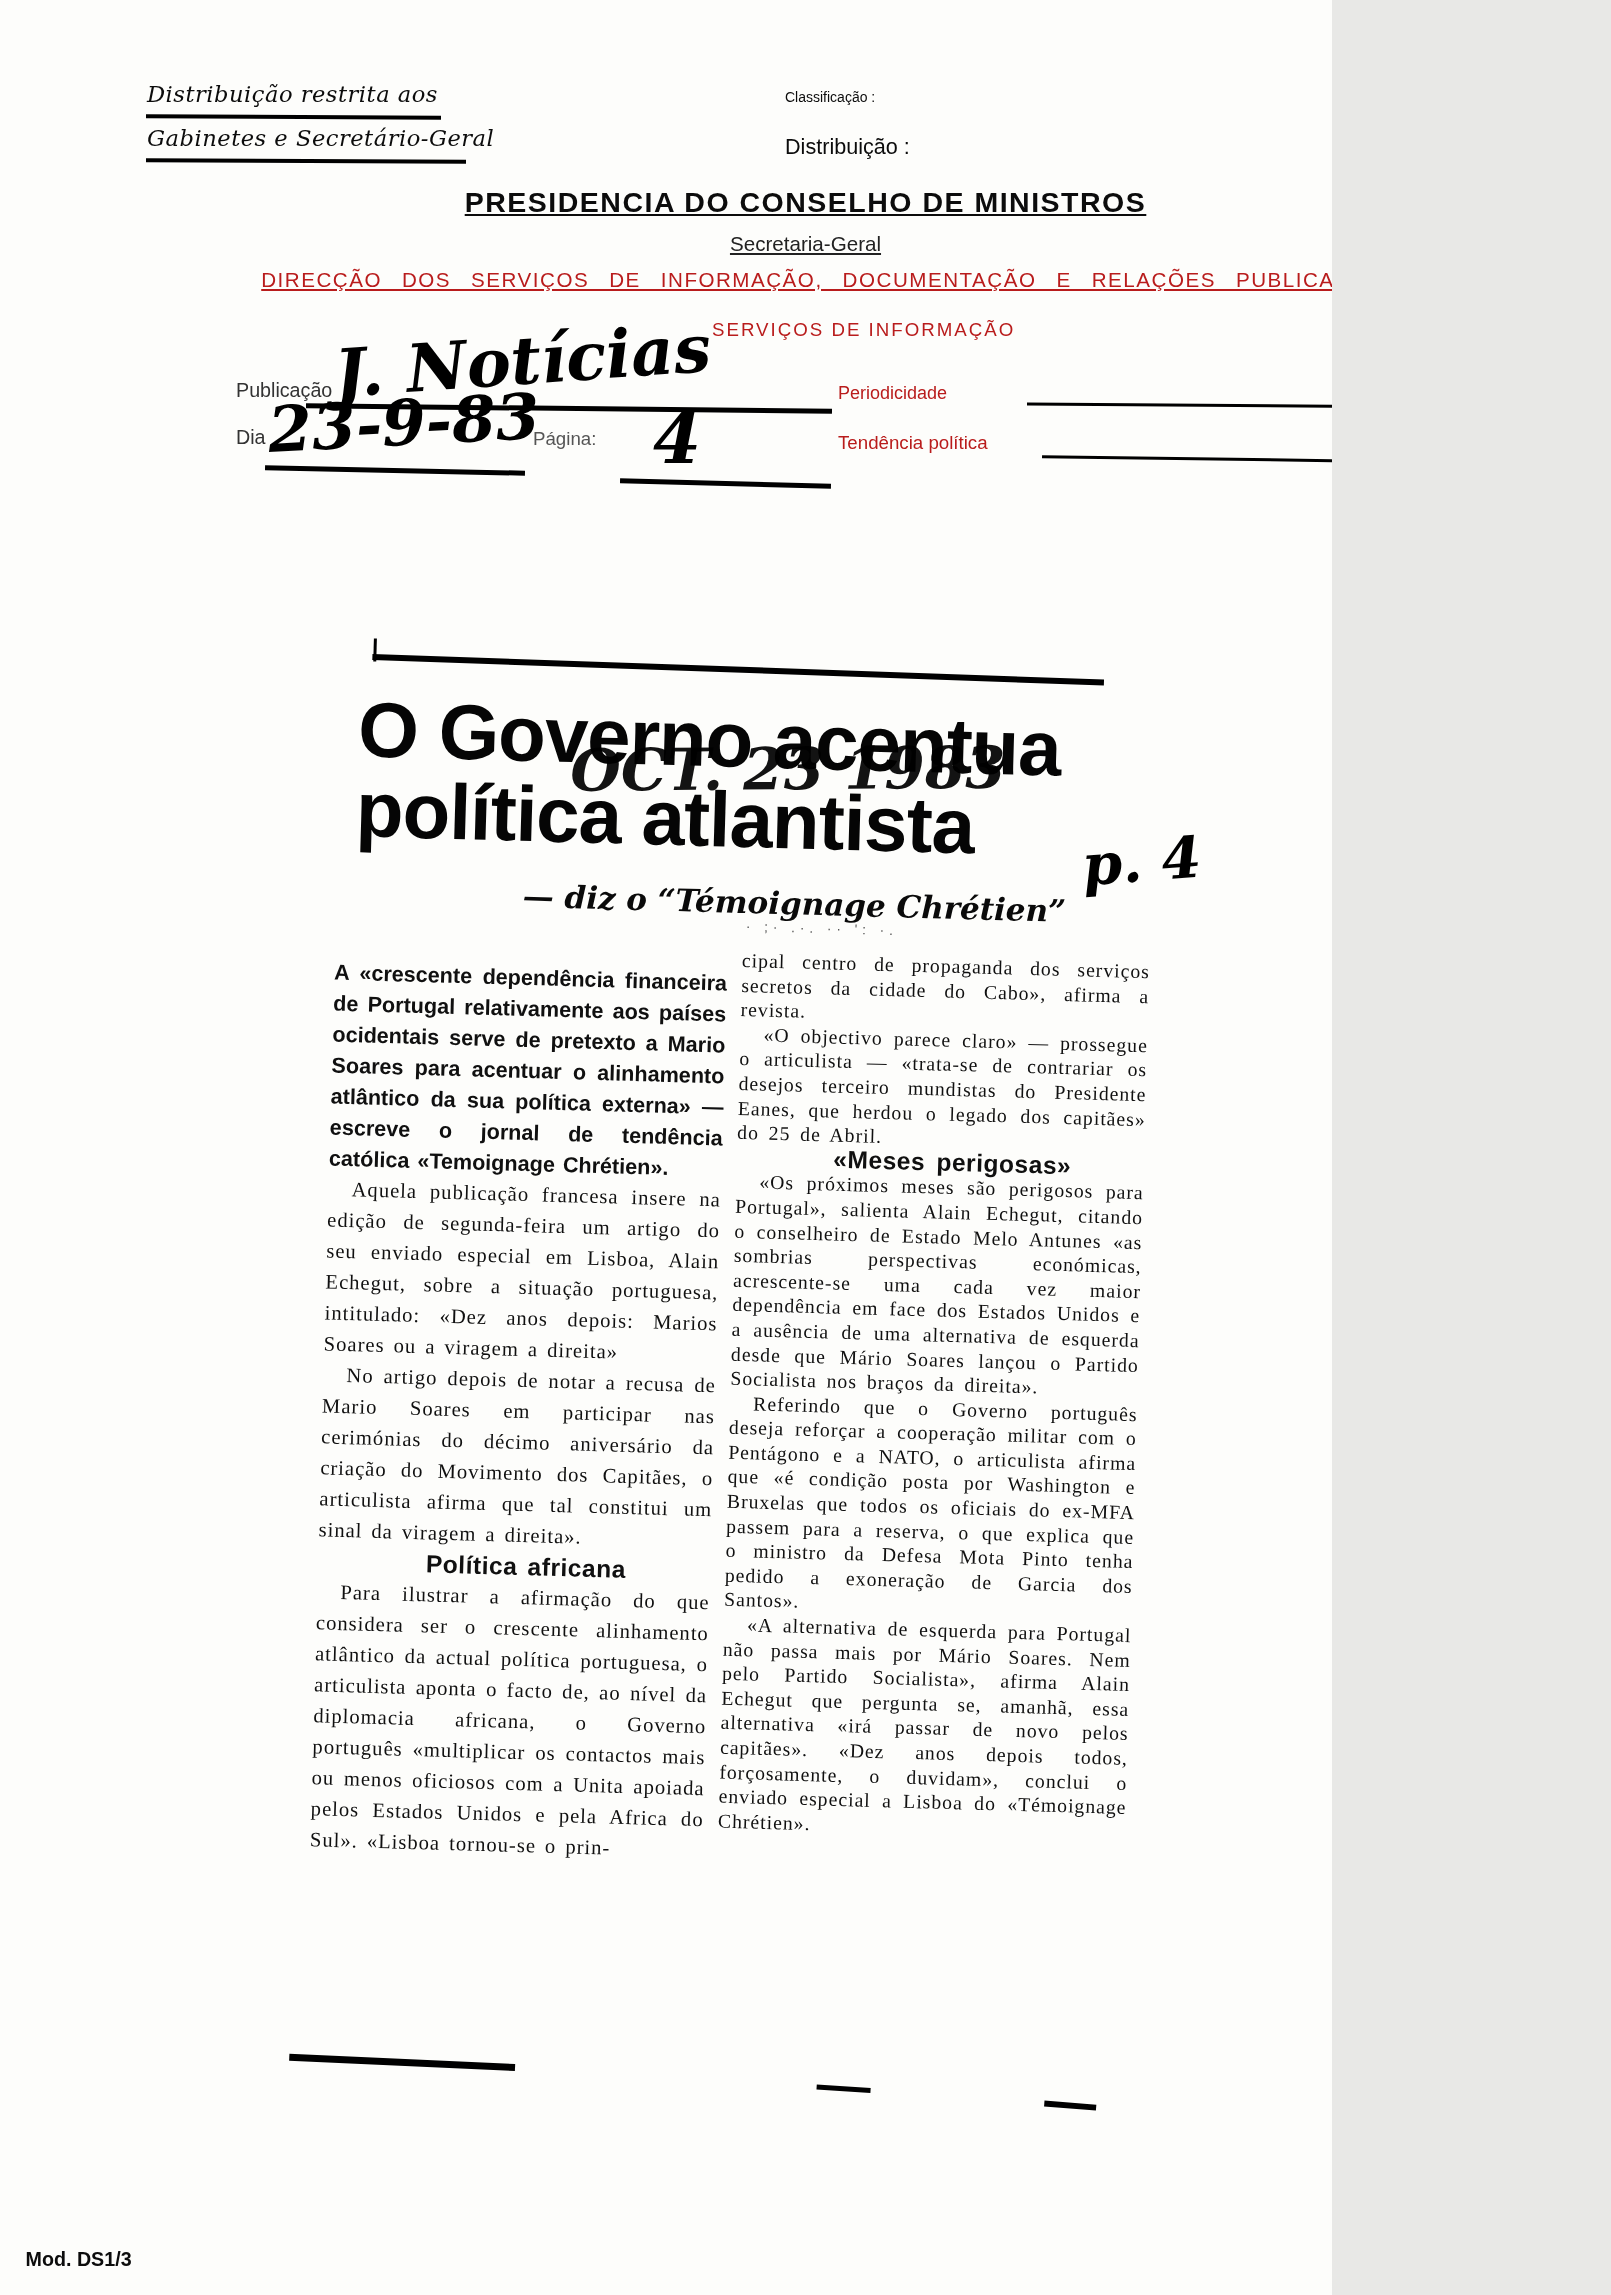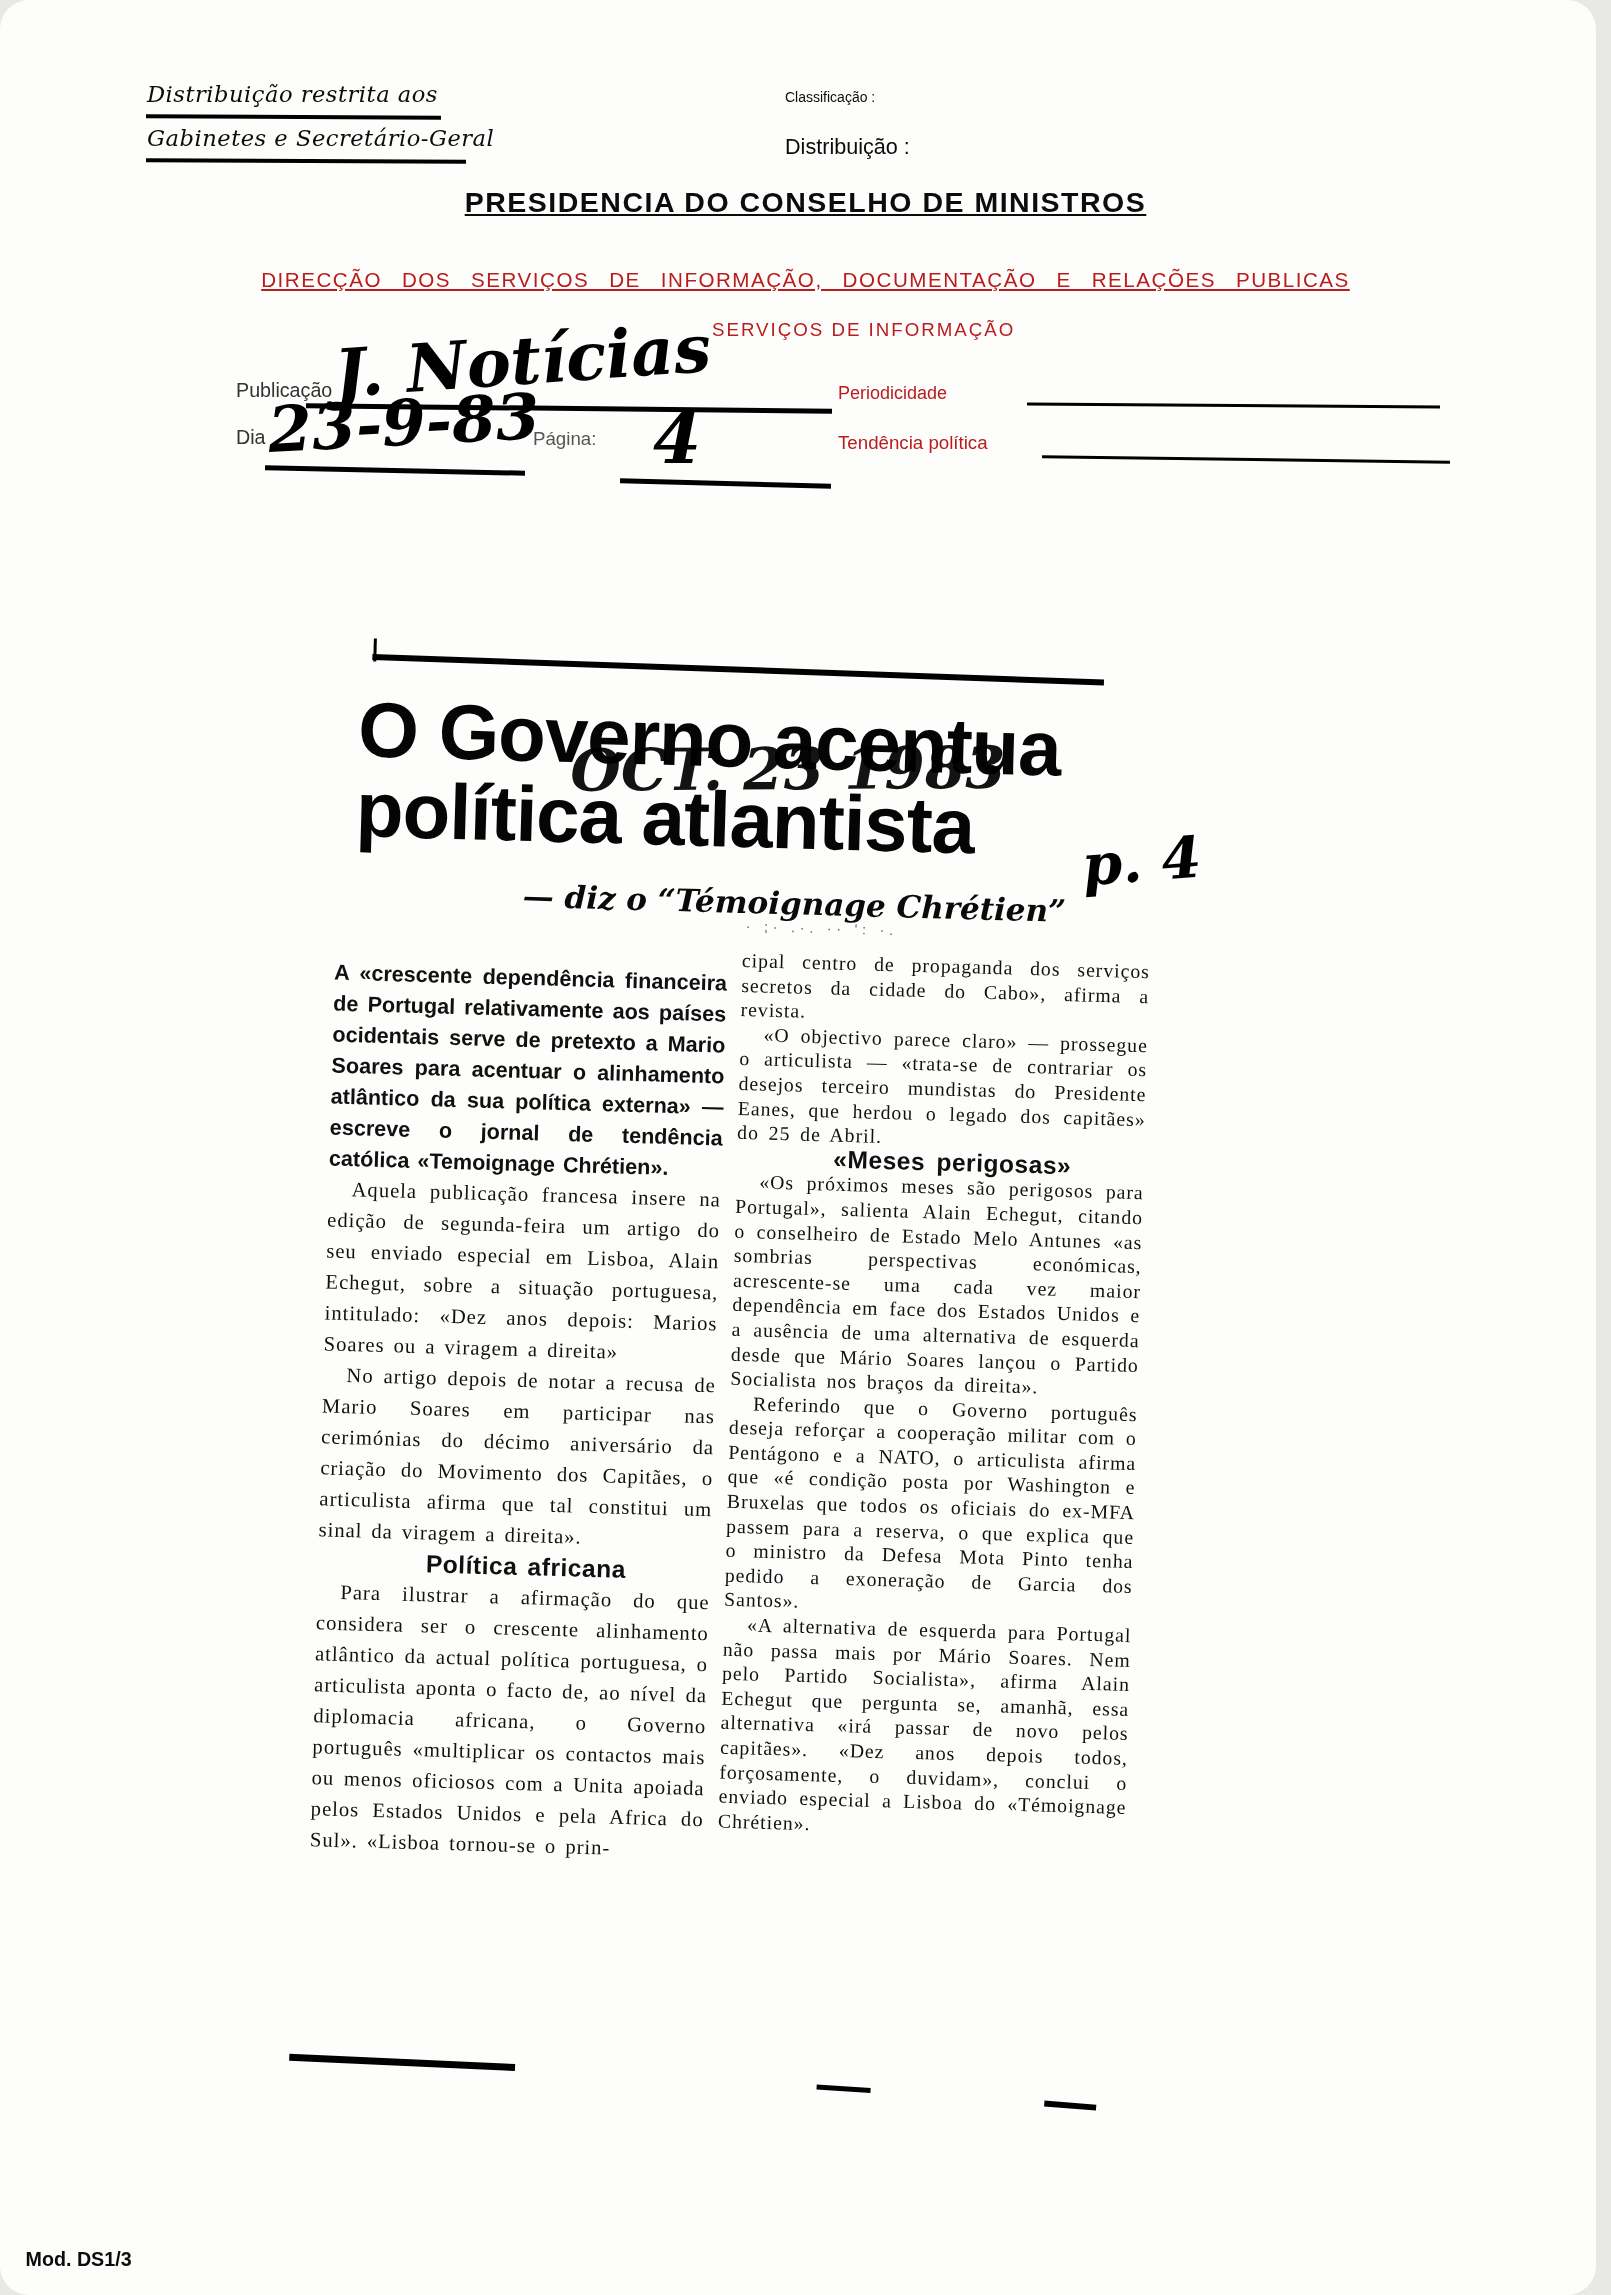--- a/index.html
+++ b/index.html
@@ -1,17 +1,17 @@
 <!DOCTYPE html>
 <html style="font-size:7.9px"><head>
 <meta charset="utf-8">
 <style>
   html,body{margin:0;padding:0;background:#e8e8e6;}
-  #page{position:relative;width:1596px;height:2295px;background:#fdfdfb;overflow:hidden;
-        font-family:"Liberation Sans",sans-serif;color:#0c0c0c;border-radius:29px;}
+  #page{position:relative;width:1332px;height:2295px;background:#fdfdfb;overflow:hidden;
+        font-family:"Liberation Sans",sans-serif;color:#0c0c0c;}
   .abs{position:absolute;}
   .rule{position:absolute;background:#000;}
   .ital{font-family:"DejaVu Serif",serif;font-style:italic;}
   .hw{font-family:"DejaVu Serif",serif;font-style:italic;font-weight:bold;color:#000;white-space:nowrap;}
   .faded{color:#b91c1c;}
   .orghead{left:167px;width:1277px;text-align:center;text-decoration:underline;}
   #clipping{position:absolute;left:319px;top:634px;width:889px;height:1562px;
             transform:rotate(1.6deg);transform-origin:0 0;}
   .headline{position:absolute;left:42px;font-weight:bold;font-size:78px;line-height:74px;
             letter-spacing:-1px;color:#050505;white-space:nowrap;font-family:"Liberation Sans",sans-serif;}
@@ -36,20 +36,21 @@
 
   <div class="abs ital" style="left:147px;top:81px;font-size:22.6px;letter-spacing:0.5px;">Distribuição restrita aos</div>
   <div class="rule" style="left:146px;top:115px;width:295px;height:4.4px;transform:rotate(0.3deg);"></div>
   <div class="abs ital" style="left:147px;top:125px;font-size:22.6px;letter-spacing:0.5px;">Gabinetes e Secretário-Geral</div>
   <div class="rule" style="left:146px;top:159px;width:320px;height:4.4px;transform:rotate(0.3deg);"></div>
 
   <div class="abs" style="left:785px;top:89px;font-size:14px;">Classificação :</div>
   <div class="abs" style="left:785px;top:134px;font-size:21.6px;">Distribuição :</div>
 
   <div class="abs orghead" style="top:186px;font-size:28.5px;font-weight:bold;letter-spacing:1.5px;">PRESIDENCIA DO CONSELHO DE MINISTROS</div>
+  <div class="abs orghead" style="top:232px;font-size:20.6px;color:#222;">Secretaria-Geral</div>
   <div class="abs orghead faded" style="top:268px;font-size:20.6px;letter-spacing:1.5px;word-spacing:12.8px;">DIRECÇÃO DOS SERVIÇOS DE INFORMAÇÃO, DOCUMENTAÇÃO E RELAÇÕES PUBLICAS</div>
   <div class="abs faded" style="left:712px;top:319px;font-size:18.7px;letter-spacing:2px;">SERVIÇOS DE INFORMAÇÃO</div>
 
   <label class="abs" style="left:236px;top:379px;font-size:19.7px;">Publicação</label>
   <div class="abs hw" style="left:334px;top:322px;font-size:66px;transform:rotate(-4deg);">J. Notícias</div>
   <div class="rule" style="left:306px;top:406px;width:526px;height:5.4px;transform:rotate(0.6deg);"></div>
   <label class="abs faded" style="left:838px;top:383px;font-size:18px;">Periodicidade</label>
   <div class="rule" style="left:1027px;top:404px;width:413px;height:3.4px;transform:rotate(0.4deg);"></div>
 
   <label class="abs" style="left:236px;top:426px;font-size:19.7px;">Dia</label>

